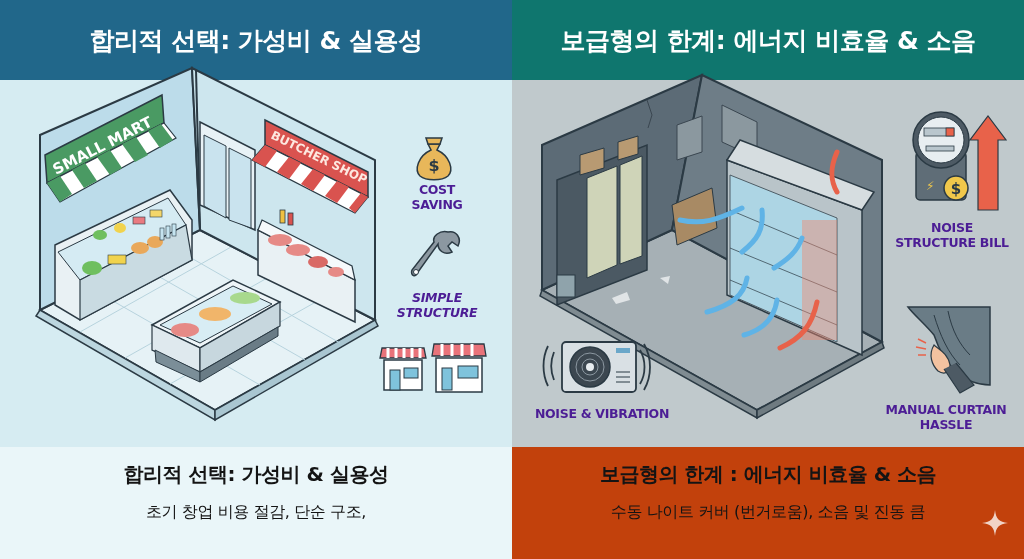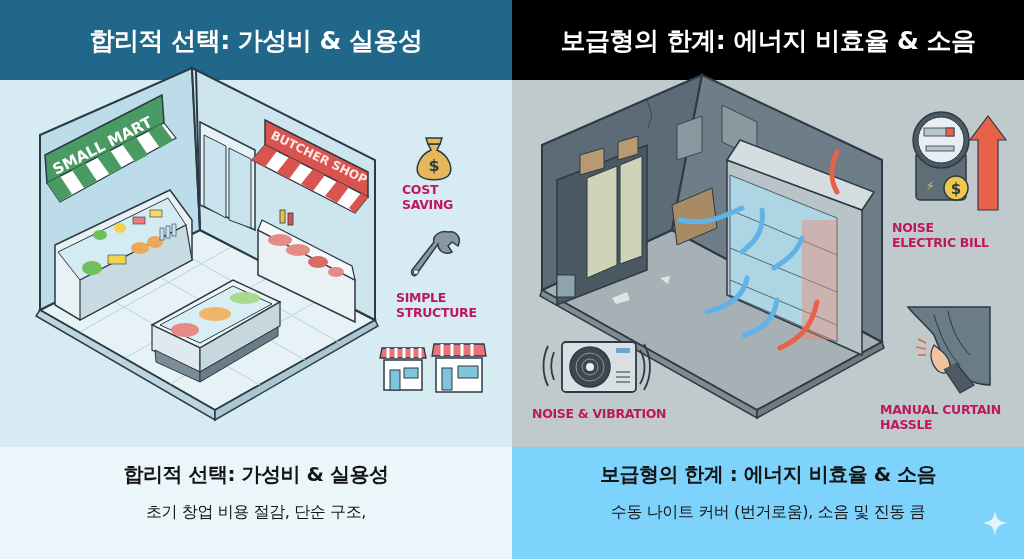--- a/index.html
+++ b/index.html
@@ -7,35 +7,35 @@
   body { font-family: "DejaVu Sans", "Liberation Sans", sans-serif; position: relative; }
 
   .panel { position: absolute; top: 0; width: 512px; height: 559px; overflow: hidden; }
   .panel.left { left: 0; padding-left: 20px; }
   .panel.right { left: 512px; }
 
   .header { position: absolute; left: 0; top: 0; width: 512px; height: 80px;
             display: flex; align-items: center; justify-content: center;
             color: #ffffff; font-weight: bold; font-size: 25px; letter-spacing: -0.5px; }
   .left .header { background: #21678a; }
-  .right .header { background: #000000; }
+  .right .header { background: #0f766e; }
 
   .scene { position: absolute; left: 0; top: 80px; width: 512px; height: 367px; }
   .left .scene { background: #d6ecf2; }
   .right .scene { background: #c0c9cc; }
 
   .footer { position: absolute; left: 0; top: 447px; width: 512px; height: 112px;
             text-align: center; color: #141414; }
   .left .footer { background: #eaf6f9; }
-  .right .footer { background: #7dd3fc; }
+  .right .footer { background: #c2410c; }
   .footer .ftitle { font-weight: bold; font-size: 20px; margin-top: 14px; letter-spacing: -0.5px; }
   .footer .fline { font-size: 16px; line-height: 24px; letter-spacing: -0.4px; }
   .footer .fbody { margin-top: 12px; }
 
-  .icon-label { position: absolute; text-align: left; font-weight: bold; color: #be185d;
+  .icon-label { position: absolute; text-align: center; font-weight: bold; color: #4c1d95;
                 font-size: 12.5px; line-height: 15px; letter-spacing: -0.3px; white-space: nowrap; }
   svg { position: absolute; overflow: visible; }
 
   .sparkle { position: absolute; left: 982px; top: 510px; width: 26px; height: 26px; opacity: 0.9; }
 </style>
 </head>
 <body>
 
 <div class="panel left">
   <div class="header">합리적 선택: 가성비 &amp; 실용성</div>
@@ -137,21 +137,21 @@
     </svg>
     <div class="icon-label" style="left:402px; top:102px; width:70px;">
       <div>COST</div>
       <div>SAVING</div>
     </div>
 
     <svg width="54" height="56" style="left:408px; top:148px;">
       <path d="M40,4 C48,2 54,10 50,18 L44,14 L40,18 L44,24 C36,28 30,22 30,16 L10,44 C8,50 2,48 4,42 L26,14 C24,8 32,2 40,4 Z" fill="#8c98a1" stroke="#2b3a44" stroke-width="1.5"></path>
       <circle cx="8" cy="44" r="2.5" fill="#ffffff" stroke="#2b3a44" stroke-width="1"></circle>
     </svg>
-    <div class="icon-label" style="left:396px; top:210px; width:82px;">
+    <div class="icon-label" style="left:396px; top:210px; width:82px;font-style:italic;">
       <div>SIMPLE</div>
       <div>STRUCTURE</div>
     </div>
 
     <svg width="110" height="56" style="left:380px; top:260px;">
 
       <rect x="4" y="20" width="38" height="30" fill="#ffffff" stroke="#2b3a44" stroke-width="1.5"></rect>
       <path d="M0,18 L46,18 L44,8 L2,8 Z" fill="#e8737a" stroke="#2b3a44" stroke-width="1.3"></path>
       <path d="M8,8 L8,18 M16,8 L16,18 M24,8 L24,18 M32,8 L32,18 M40,8 L40,18" stroke="#ffffff" stroke-width="3"></path>
       <rect x="10" y="30" width="10" height="20" fill="#7fc3dc" stroke="#2b3a44" stroke-width="1"></rect>
@@ -254,21 +254,21 @@
       <rect x="18" y="18" width="30" height="8" fill="#b9c6cd" stroke="#2b3a44" stroke-width="0.8"></rect>
       <rect x="40" y="18" width="8" height="8" fill="#e8624a" stroke="#2b3a44" stroke-width="0.8"></rect>
       <rect x="20" y="36" width="28" height="5" fill="#b9c6cd" stroke="#2b3a44" stroke-width="0.8"></rect>
       <text x="20" y="80" font-family="DejaVu Sans, sans-serif" font-size="12" fill="#f1c84b">⚡</text>
       <circle cx="50" cy="78" r="12" fill="#f1c84b" stroke="#2b3a44" stroke-width="1.5"></circle>
       <text x="50" y="84" text-anchor="middle" font-family="DejaVu Sans, sans-serif" font-weight="bold" font-size="15" fill="#2b3a44">$</text>
       <polygon points="72,100 72,30 64,30 82,6 100,30 92,30 92,100" fill="#e8624a" stroke="#2b3a44" stroke-width="1.2"></polygon>
     </svg>
     <div class="icon-label" style="left:380px; top:140px; width:120px;">
       <div>NOISE</div>
-      <div>ELECTRIC BILL</div>
+      <div>STRUCTURE BILL</div>
     </div>
 
     <svg width="90" height="90" style="left:392px; top:225px;">
       <path d="M4,2 L86,2 L86,80 C60,80 40,60 30,30 C20,18 10,10 4,2 Z" fill="#6a7c86" stroke="#2b3a44" stroke-width="1.5"></path>
       <path d="M30,10 C36,30 44,48 56,60" fill="none" stroke="#2b3a44" stroke-width="1"></path>
       <path d="M44,6 C48,26 56,40 66,50" fill="none" stroke="#2b3a44" stroke-width="1"></path>
       <path d="M30,40 C34,44 44,48 46,60 C46,68 40,70 34,66 C28,60 24,50 30,40 Z" fill="#f3c2a0" stroke="#2b3a44" stroke-width="1.2"></path>
       <path d="M40,64 L56,88 L70,80 L52,58" fill="#4d5a64" stroke="#2b3a44" stroke-width="1.2"></path>
       <g stroke="#e8624a" stroke-width="1.5">
         <line x1="14" y1="34" x2="22" y2="38"></line>

